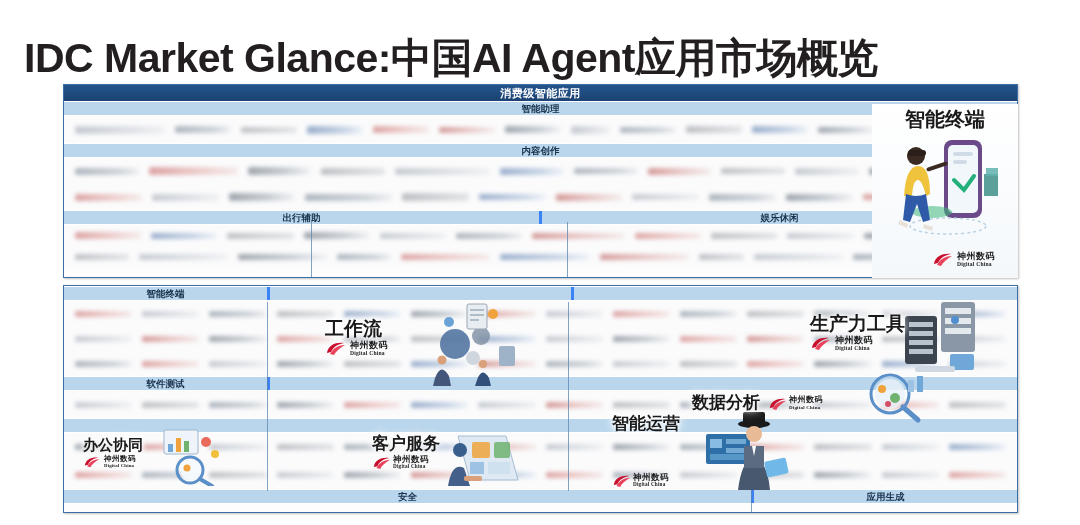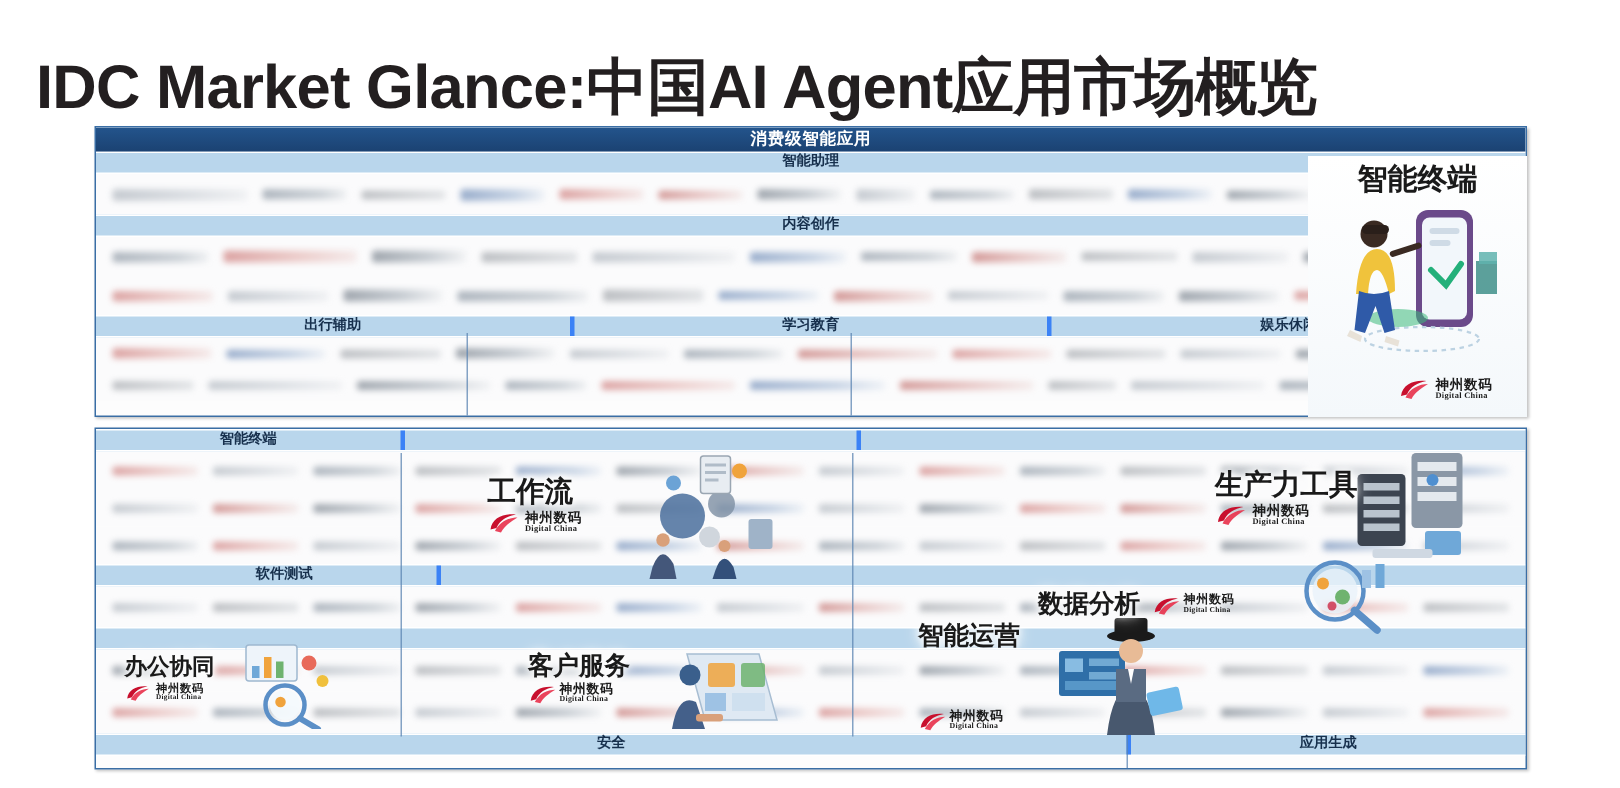--- a/index.html
+++ b/index.html
@@ -21,21 +21,20 @@
   }
 
   
   .block{
     position:absolute;
     background:#fdfdfd;
     border:1px solid #3a6ea5;
     box-shadow:1px 1px 2px rgba(0,0,0,.25);
     box-sizing:border-box;
     overflow:hidden;
-    font-family:Liberation Serif, serif;
   }
 
   .band-main{
     background:linear-gradient(180deg,#23548c 0%,#1b4272 100%);
     color:#ffffff;
     font-size:11px;font-weight:bold;
     text-align:center;
     line-height:16px;height:16px;
     letter-spacing:.5px;
     position:relative;z-index:3;
@@ -183,21 +182,20 @@
     <span class="logo lg-f"></span>
       <span class="logo lg-a s"></span>
     <span class="logo lg-c"></span>
       <span class="logo lg-g"></span>
     <span class="logo lg-b s"></span>
       <span class="logo lg-e"></span>
   </div>
 
   <div class="band-sub split">
     <span>出行辅助</span>
-    <span>学习教育</span>
     <span>娱乐休闲</span>
   </div>
 
   <div class="logorow" style="height:21px;">
     <span class="logo lg-b"></span>
       <span class="logo lg-d s"></span>
     <span class="logo lg-e s"></span>
       <span class="logo lg-g"></span>
     <span class="logo lg-a s"></span>
       <span class="logo lg-c s"></span>
@@ -277,21 +275,21 @@
       <span class="logo lg-c s"></span>
     <span class="logo lg-a s"></span>
       <span class="logo lg-e s"></span>
     <span class="logo lg-b s"></span>
       <span class="logo lg-g s"></span>
     <span class="logo lg-d s"></span>
       <span class="logo lg-a s"></span>
   </div>
 
   <div class="band-sub split">
-    <span style="flex:0 0 203px;margin-left:24px;">软件测试</span>
+    <span style="flex:0 0 203px;">软件测试</span>
     <span></span>
   </div>
   <div class="logorow" style="height:27px;">
     <span class="logo lg-a s"></span>
       <span class="logo lg-e s"></span>
     <span class="logo lg-c s"></span>
       <span class="logo lg-g s"></span>
     <span class="logo lg-b s"></span>
       <span class="logo lg-d s"></span>
     <span class="logo lg-a s"></span>
@@ -481,21 +479,21 @@
     <path d="M30 60 L78 60 L66 16 L18 16 Z" fill="#dfe9f3" stroke="#a7bdd2"></path>
     <rect x="32" y="22" width="18" height="16" rx="2" fill="#f0a33c" opacity=".85"></rect>
     <rect x="54" y="22" width="16" height="16" rx="2" fill="#6fb36f" opacity=".85"></rect>
     <rect x="30" y="42" width="14" height="12" fill="#9ec2e4"></rect>
     <rect x="48" y="42" width="22" height="12" fill="#cfe0ef"></rect>
     <circle cx="20" cy="30" r="7" fill="#3a5f8c"></circle>
     <path d="M8 66 q4 -24 16 -18 l6 18 Z" fill="#44608a"></path>
     <rect x="24" y="56" width="18" height="5" rx="2" fill="#d9a07a"></rect>
   </svg>
 </div>
-<div class="callout small" style="left:352px;top:426px;width:110px;height:52px;">
+<div class="callout small" style="left:372px;top:426px;width:110px;height:52px;">
   <div class="ctext" style="font-size:17px;">客户服务</div>
   <div class="dclogo">
     <span class="dcmark">
       <svg width="20" height="14" viewBox="0 0 22 15">
         <path d="M2 12 C3 4 11 1 19 2 C13 3 8 6 6 11 Z" fill="#c8102e"></path>
         <path d="M5 13 C8 7 14 4 20 4 C15 7 11 10 9 14 Z" fill="#e8304a" opacity=".9"></path>
       </svg>
     </span>
     <span class="dcwords">
       <span class="cn" style="font-size:8.5px;">神州数码</span>

